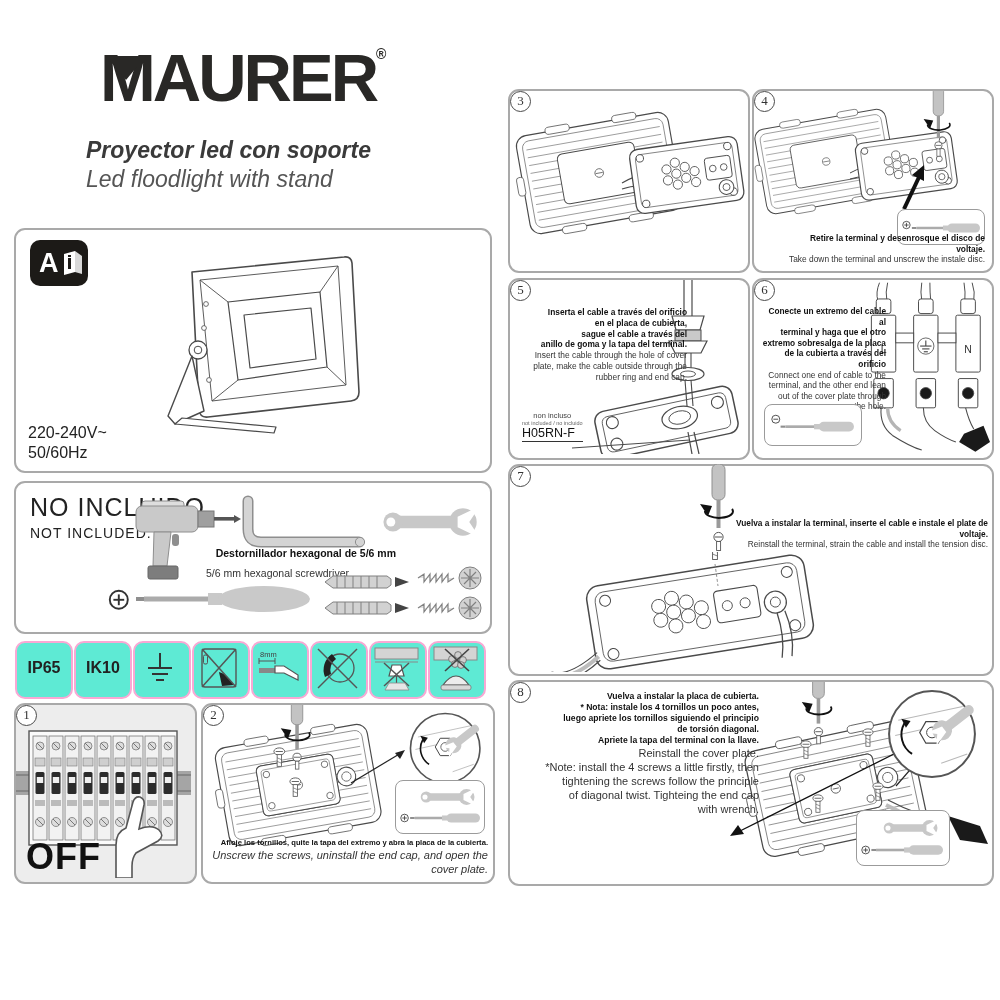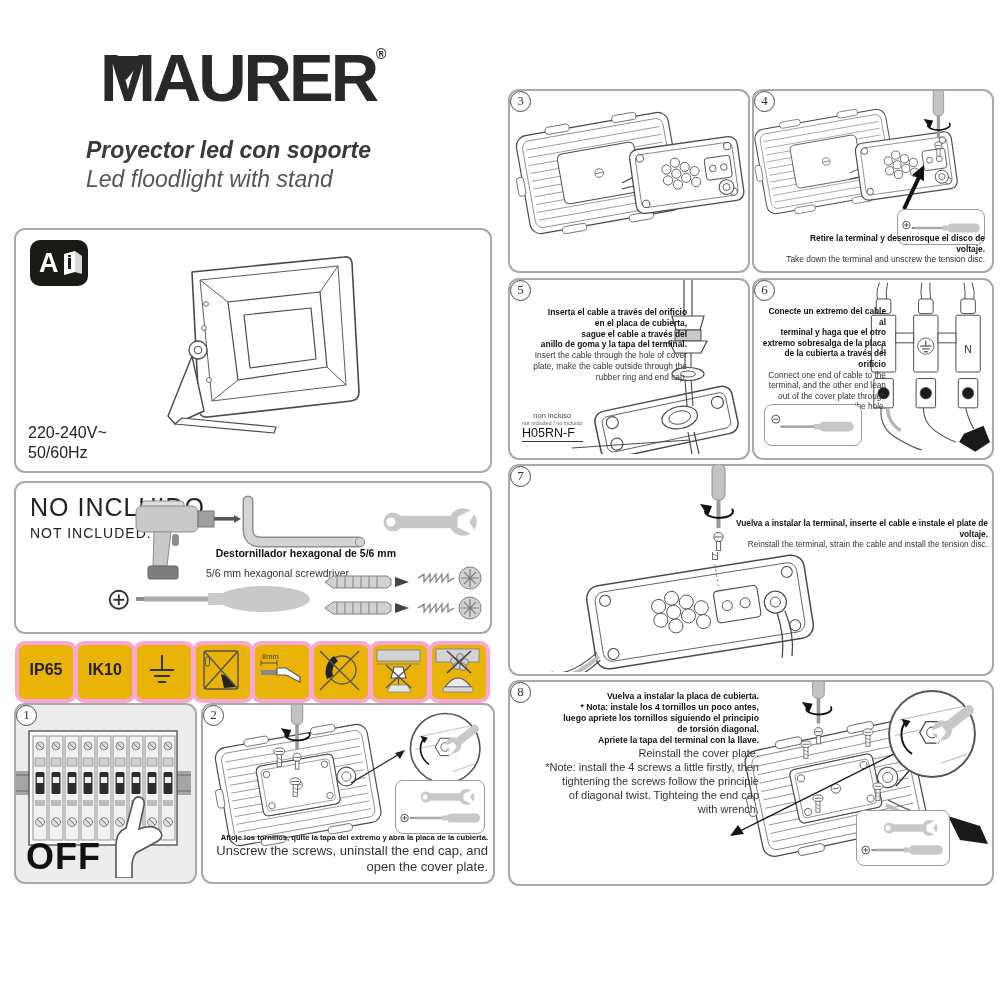--- a/index.html
+++ b/index.html
@@ -19,21 +19,21 @@
             border-top:24px solid #292826;}
   .sub-es{font-size:23px;font-style:italic;font-weight:bold;color:#3a3a3a;line-height:1.25;}
   .sub-en{font-size:23px;font-style:italic;color:#555;line-height:1.25;}
   .energy{position:absolute;left:14px;top:10px;width:58px;height:46px;background:#1c1a17;border-radius:10px;}
   .energy-a{position:absolute;left:9px;top:8px;color:#fff;font-size:27px;font-weight:bold;}
   .volt{position:absolute;left:12px;bottom:8px;font-size:16px;color:#222;line-height:1.25;}
   .ni-title{font-size:25px;letter-spacing:1px;color:#222;line-height:1.15;font-weight:normal;}
   .ni-sub{font-size:14px;letter-spacing:1px;color:#222;margin-top:3px;}
   .hex-es{font-size:10.5px;font-weight:bold;color:#111;text-align:center;}
   .hex-en{font-size:10.5px;color:#333;text-align:left;}
-  .badge{position:absolute;width:54px;height:54px;border:4px solid #f9a8d4;border-radius:10px;background:#eab308;}
+  .badge{position:absolute;width:54px;height:54px;border:2px solid #f9a8d4;border-radius:10px;background:#5eead4;}
   .badge-label{width:100%;text-align:center;font-size:16px;font-weight:bold;color:#222;line-height:50px;}
   .off{position:absolute;left:10px;bottom:4px;font-size:36px;font-weight:bold;color:#111;letter-spacing:1px;z-index:4;}
   .instr{position:absolute;font-size:8.5px;line-height:1.28;z-index:4;text-align:right;}
   .minibox{position:absolute;border:1.6px solid #9b9b9b;border-radius:8px;background:#fff;z-index:4;}
   .note1{font-size:7.5px;color:#444;text-align:center;}
   .note2{font-size:5.5px;color:#666;text-align:center;}
   .cabletype{font-size:12.5px;color:#111;border-bottom:1.2px solid #333;padding:0 4px 1px 0;}
   svg{display:block;}
   text{font-family:"Liberation Sans",sans-serif;}
 </style>
@@ -390,21 +390,21 @@
       <svg class="abs" style="left:20px;top:5px;" width="62" height="22" viewBox="0 0 100 36">
           <use href="#d-wrench" transform="translate(100,0) scale(-1,1)"></use>
         </svg>
       <svg class="abs" style="left:4px;top:28px;" width="80" height="18" viewBox="0 0 158 26">
         <use href="#d-plus" transform="translate(0,4)"></use>
         <use href="#d-sd" x="20"></use>
       </svg>
     </div>
     <div class="instr" style="left:6px;right:5px;bottom:6px;">
       <div class="es" style="font-size:7.6px;">Afloje los tornillos, quite la tapa del extremo y abra la placa de la cubierta.</div>
-      <div class="en" style="font-size:13px;">Unscrew the screws, uninstall the end cap, and open the cover plate.</div>
+      <div class="en" style="font-size:11px;font-style:italic;">Unscrew the screws, uninstall the end cap, and open the cover plate.</div>
     </div>
   </div>
 
   <div class="box" style="left:508px;top:89px;width:238px;height:180px;">
     <span class="num">3</span>
     <svg class="abs" style="left:0;top:0;" width="238" height="180" viewBox="0 0 238 180">
       <g transform="translate(10,28) scale(0.72) rotate(-10 110 75)">
         <use href="#d-backbase"></use>
       </g>
       <path d="M112 92 q16 -10 28 -6 M112 98 q18 -6 30 0" stroke="#4a4a4a" stroke-width="1.1" fill="none"></path>
@@ -426,21 +426,21 @@
     </svg>
     <div class="minibox" style="right:7px;bottom:26px;width:86px;height:34px;">
       <svg class="abs" style="left:4px;top:4px;" width="78px" height="26" viewBox="0 0 158 26">
         <use href="#d-plus" transform="translate(0,0)"></use>
         <use href="#d-sd" x="20" y="2"></use>
       </svg>
     </div>
     <div class="instr" style="left:7px;bottom:6px;width:224px;">
       <div class="es ml" style="font-size:8.4px;">Retire la terminal y desenrosque el disco de
 voltaje.</div>
-      <div class="en" style="font-size:8.4px;">Take down the terminal and unscrew the tension disc.</div>
+      <div class="en" style="font-size:8.4px;">Take down the terminal and unscrew the instale disc.</div>
     </div>
   </div>
 
   <div class="box" style="left:508px;top:278px;width:238px;height:178px;">
     <span class="num">5</span>
     <div class="instr" style="left:9px;top:27px;width:168px;z-index:4;">
       <div class="es ml" style="font-size:8.4px;">Inserta el cable a través del orificio
 en el placa de cubierta,
 sague el cable a través del
 anillo de goma y la tapa del terminal.</div>

